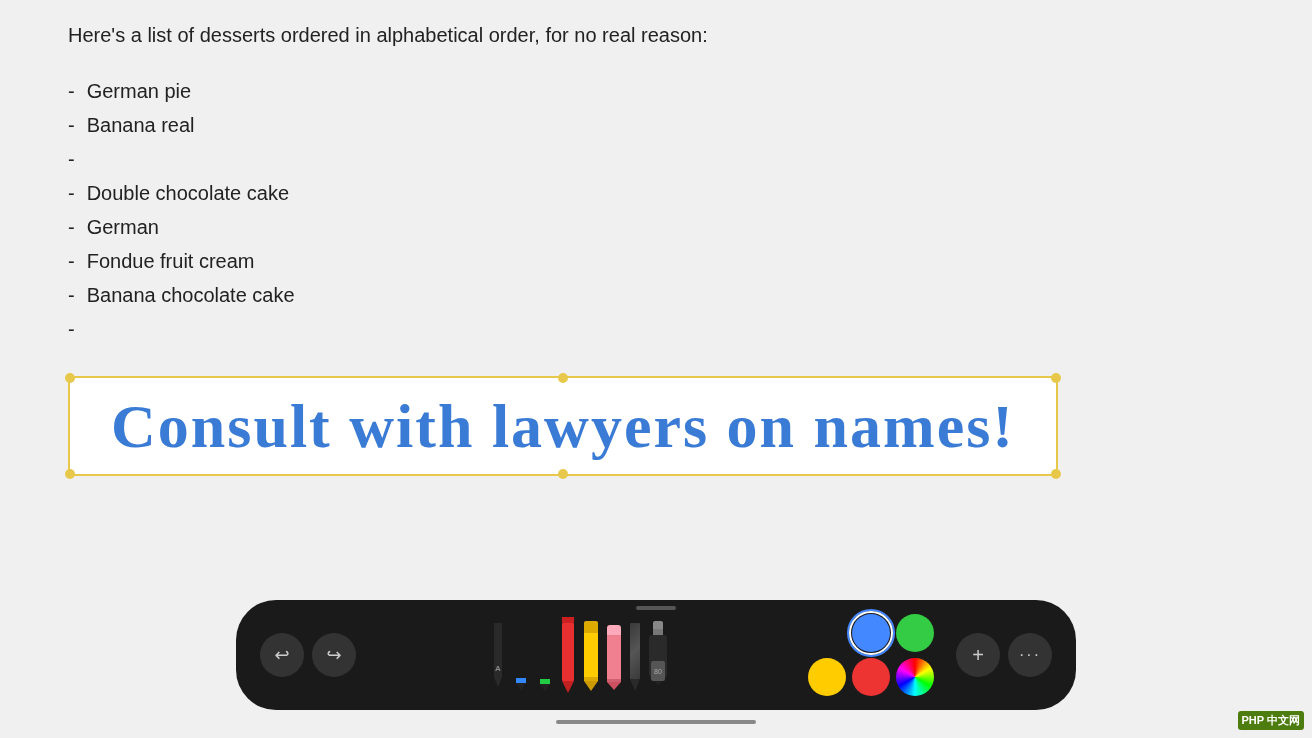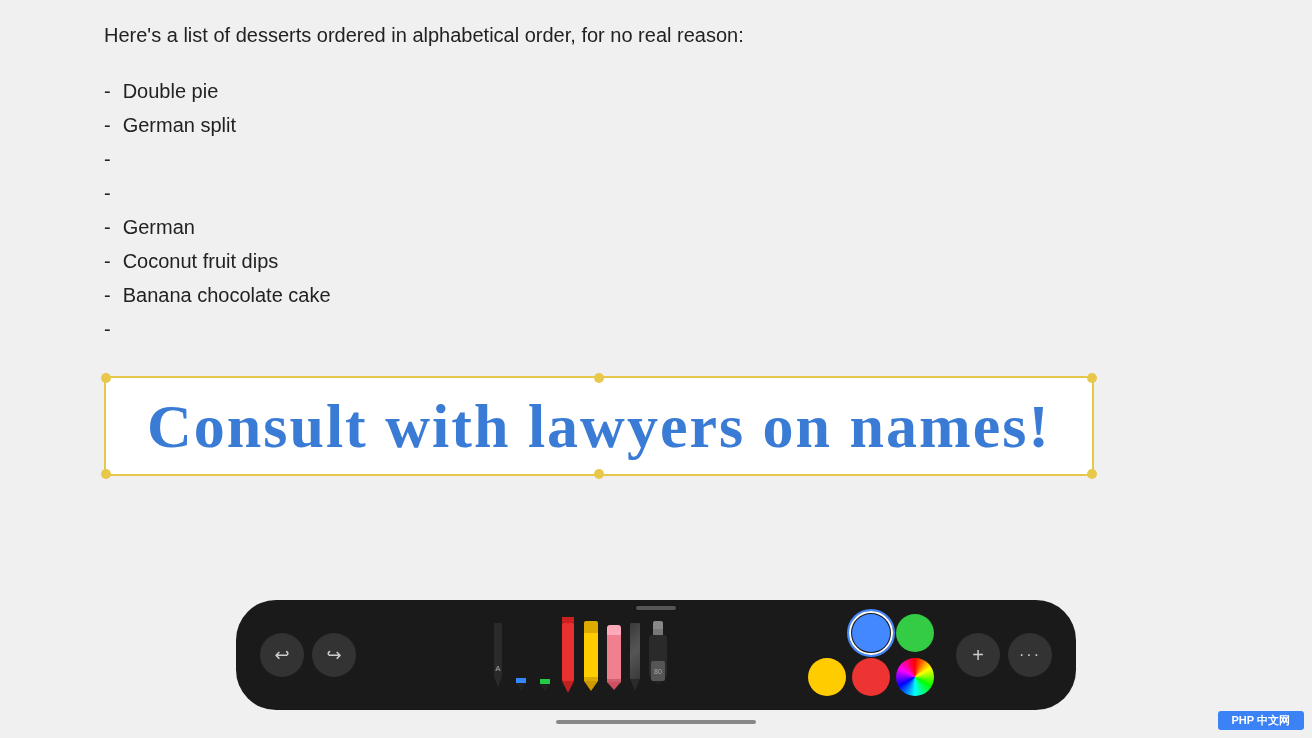--- a/index.html
+++ b/index.html
@@ -7,21 +7,21 @@
     body {
       width: 1312px;
       height: 738px;
       background: #f0f0f0;
       font-family: -apple-system, BlinkMacSystemFont, 'Helvetica Neue', Arial, sans-serif;
       overflow: hidden;
       position: relative;
     }
 
     .main-content {
-      padding: 20px 150px 0 104px;
+      padding: 20px 150px 0 68px;
       position: relative;
     }
 
     .intro-text {
       font-size: 20px;
       color: #222;
       margin-bottom: 24px;
       line-height: 1.5;
       font-weight: 400;
     }
@@ -435,25 +435,25 @@
       gap: 8px;
       align-items: center;
       margin-left: 8px;
     }
 
     
     .php-watermark {
       position: absolute;
       bottom: 8px;
       right: 8px;
-      background: #3b82f6;
+      background: #4d7c0f;
       color: white;
       font-size: 11px;
       font-weight: bold;
-      padding: 2px 14px;
+      padding: 2px 4px;
       border-radius: 3px;
     }
 
     
     .scrollbar-track {
       position: absolute;
       bottom: 14px;
       left: 50%;
       transform: translateX(-50%);
       width: 200px;
@@ -464,39 +464,40 @@
   </style>
 </head>
 <body>
 
 <div class="main-content">
   <p class="intro-text">Here's a list of desserts ordered in alphabetical order, for no real reason:</p>
 
   <ul class="dessert-list">
     <li>
         <span class="dash">-</span>
-        <span>Double pie</span>
-      </li>
-    <li>
-        <span class="dash">-</span>
-        <span>German split</span>
-      </li>
-    <li>
-        <span class="dash">-</span>
-      </li>
-    <li>
-        <span class="dash">-</span>
+        <span>German pie</span>
+      </li>
+    <li>
+        <span class="dash">-</span>
+        <span>Banana real</span>
+      </li>
+    <li>
+        <span class="dash">-</span>
+      </li>
+    <li>
+        <span class="dash">-</span>
+        <span>Double chocolate cake</span>
       </li>
     <li>
         <span class="dash">-</span>
         <span>German</span>
       </li>
     <li>
         <span class="dash">-</span>
-        <span>Coconut fruit dips</span>
+        <span>Fondue fruit cream</span>
       </li>
     <li>
         <span class="dash">-</span>
         <span>Banana chocolate cake</span>
       </li>
     <li>
         <span class="dash">-</span>
         <span></span>
       </li>
   </ul>

